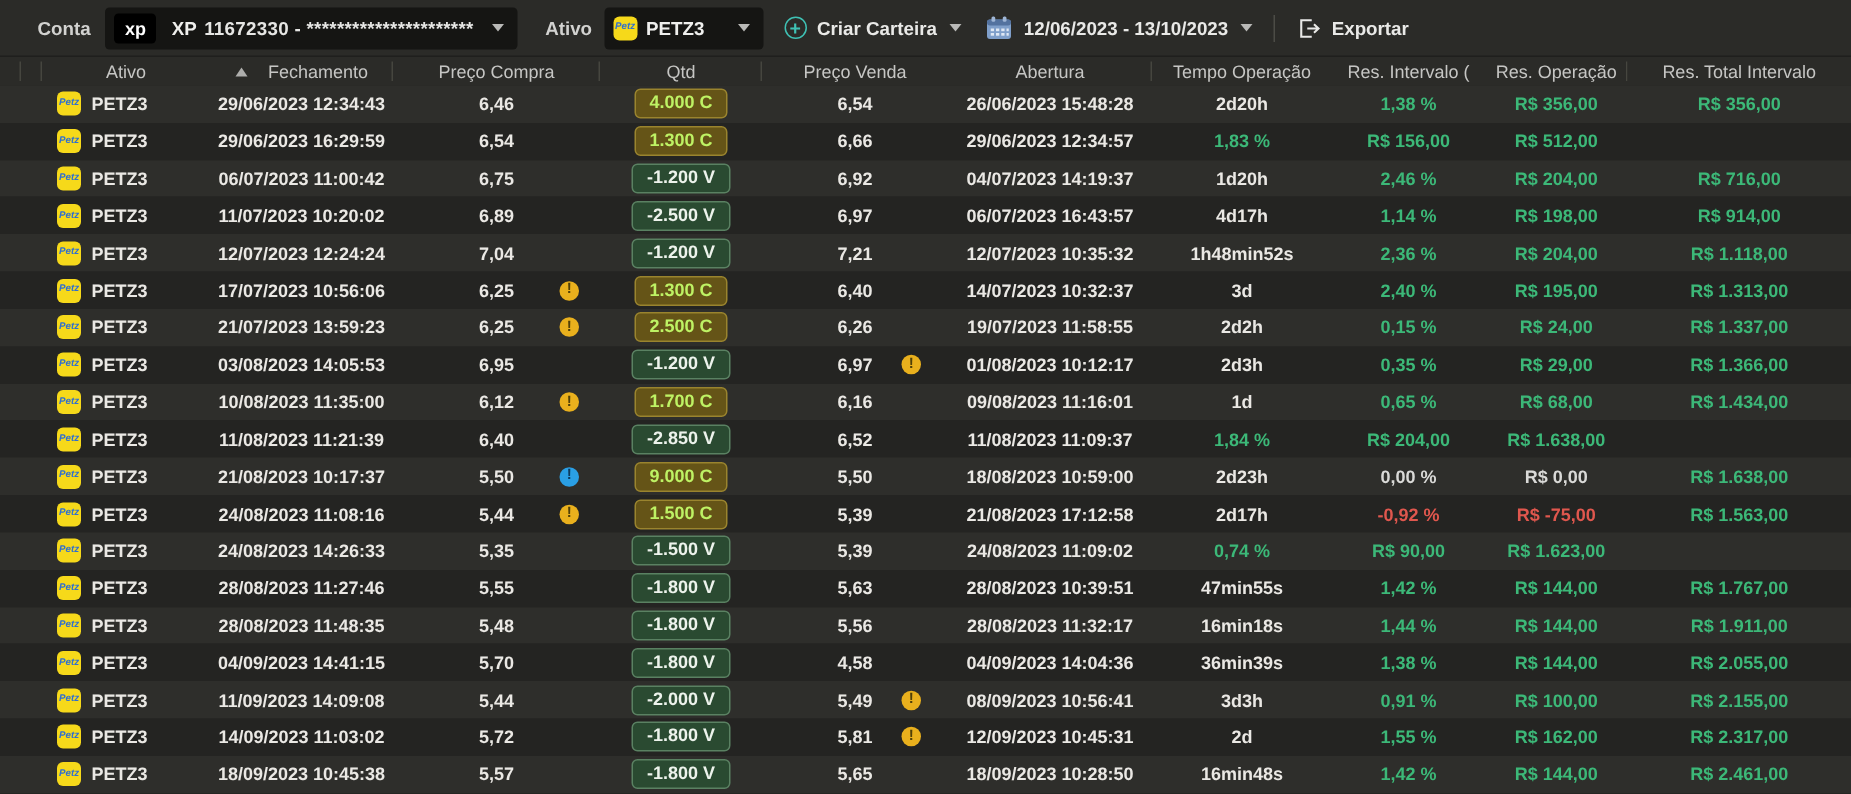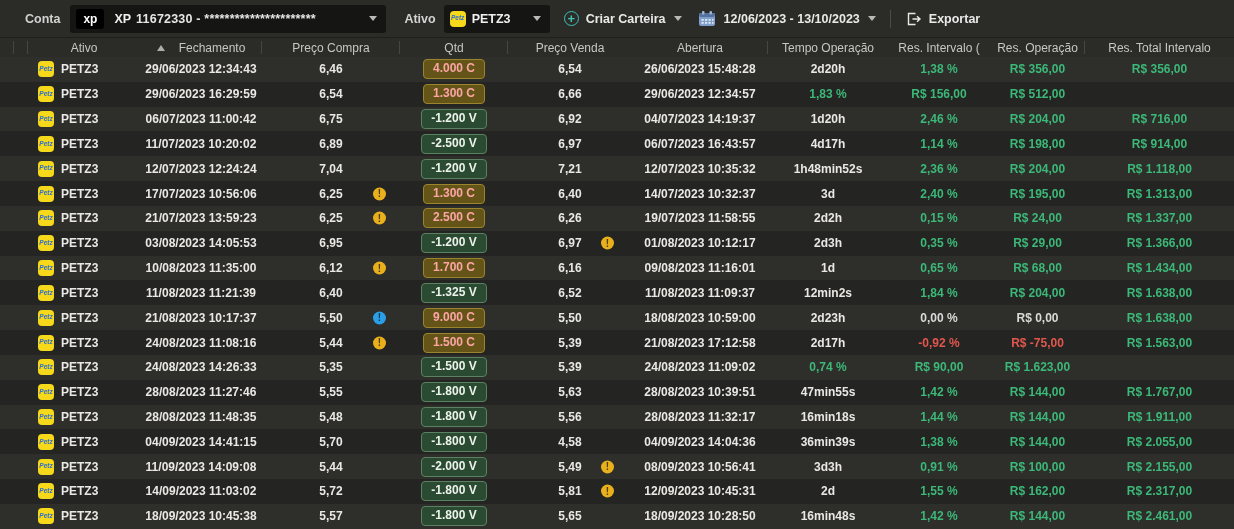--- a/index.html
+++ b/index.html
@@ -19,21 +19,21 @@
     display:flex;align-items:center;
     border-bottom:1px solid #1f1f1d;
     color:#dcdcda;font-size:12.5px;font-weight:600;
   }
   .tb-label{margin-left:25px;color:#d2d2d0;}
   .dd-box{
     height:28px;background:var(--panel-black,#151513);
     border-radius:3px;display:flex;align-items:center;
     cursor:pointer;
   }
-  .acct-dd{margin-left:10px;width:316px;}
+  .acct-dd{margin-left:10px;width:275px;}
   .xp-logo{
     width:28px;height:20px;margin-left:6px;background:#000;
     border-radius:3px;color:#fff;font-weight:bold;font-size:12px;
     display:flex;align-items:center;justify-content:center;
   }
   .acct-prefix{margin-left:10px;font-weight:bold;color:#efefed;}
   .acct-masked{margin-left:5px;color:#e6e6e4;letter-spacing:.2px;white-space:nowrap;}
   .caret{
     width:0;height:0;border-left:4px solid transparent;border-right:4px solid transparent;
     border-top:5px solid #b9b9b7;margin-left:auto;margin-right:9px;flex:none;
@@ -80,21 +80,21 @@
   }
   .tr.odd{background:var(--row-odd,#2e2e2b);}
   .tr.even{background:var(--row-even,#242422);}
   .td{display:flex;align-items:center;justify-content:center;position:relative;height:100%;white-space:nowrap;}
   .c-ativo{justify-content:flex-start;padding-left:10px;}
   .c-ativo .petz-ico{margin-right:7px;}
   .badge{
     padding:1px 9px 2px 9px;border-radius:4px;border:1px solid;
     font-weight:bold;font-size:12px;line-height:15px;
   }
-  .badge.buy{background:var(--badge-buy-bg,#655417);border-color:var(--badge-buy-border,#9a842e);color:#fca5a5;}
+  .badge.buy{background:var(--badge-buy-bg,#655417);border-color:var(--badge-buy-border,#9a842e);color:#bef264;}
   .badge.sell{background:var(--badge-sell-bg,#2a4a31);border-color:var(--badge-sell-border,#5a8162);color:#edf3ec;}
   .alert{
     position:absolute;top:50%;transform:translateY(-50%);
     width:13px;height:13px;border-radius:50%;
     display:flex;align-items:center;justify-content:center;
     font-size:10px;font-weight:bold;line-height:1;
   }
   .c-pc .alert{right:14px;}
   .c-pv .alert{right:18px;}
   .alert.warning{background:var(--warning,#e9b01d);color:#4f3f08;}
@@ -451,28 +451,27 @@
           <span class="petz-txt">Petz</span>
         </span>
       <span>PETZ3</span>
     </div>
     <div class="td c-fech">11/08/2023 11:21:39</div>
     <div class="td c-pc">
       <span>6,40</span>
 
     </div>
     <div class="td c-qtd">
-      <span class="badge sell">-1.325 V</span>
+      <span class="badge sell">-2.850 V</span>
     </div>
     <div class="td c-pv">
       <span>6,52</span>
 
     </div>
     <div class="td c-ab">11/08/2023 11:09:37</div>
-    <div class="td c-tempo">12min2s</div>
     <div class="td c-ri resv pos">1,84 %</div>
     <div class="td c-ro resv pos">R$ 204,00</div>
     <div class="td c-rt pos">R$ 1.638,00</div>
   </div>
     <div class="tr odd">
     <div class="td"></div>
     <div class="td"></div>
     <div class="td c-ativo">
       <span class="petz-ico">
           <span class="petz-txt">Petz</span>

